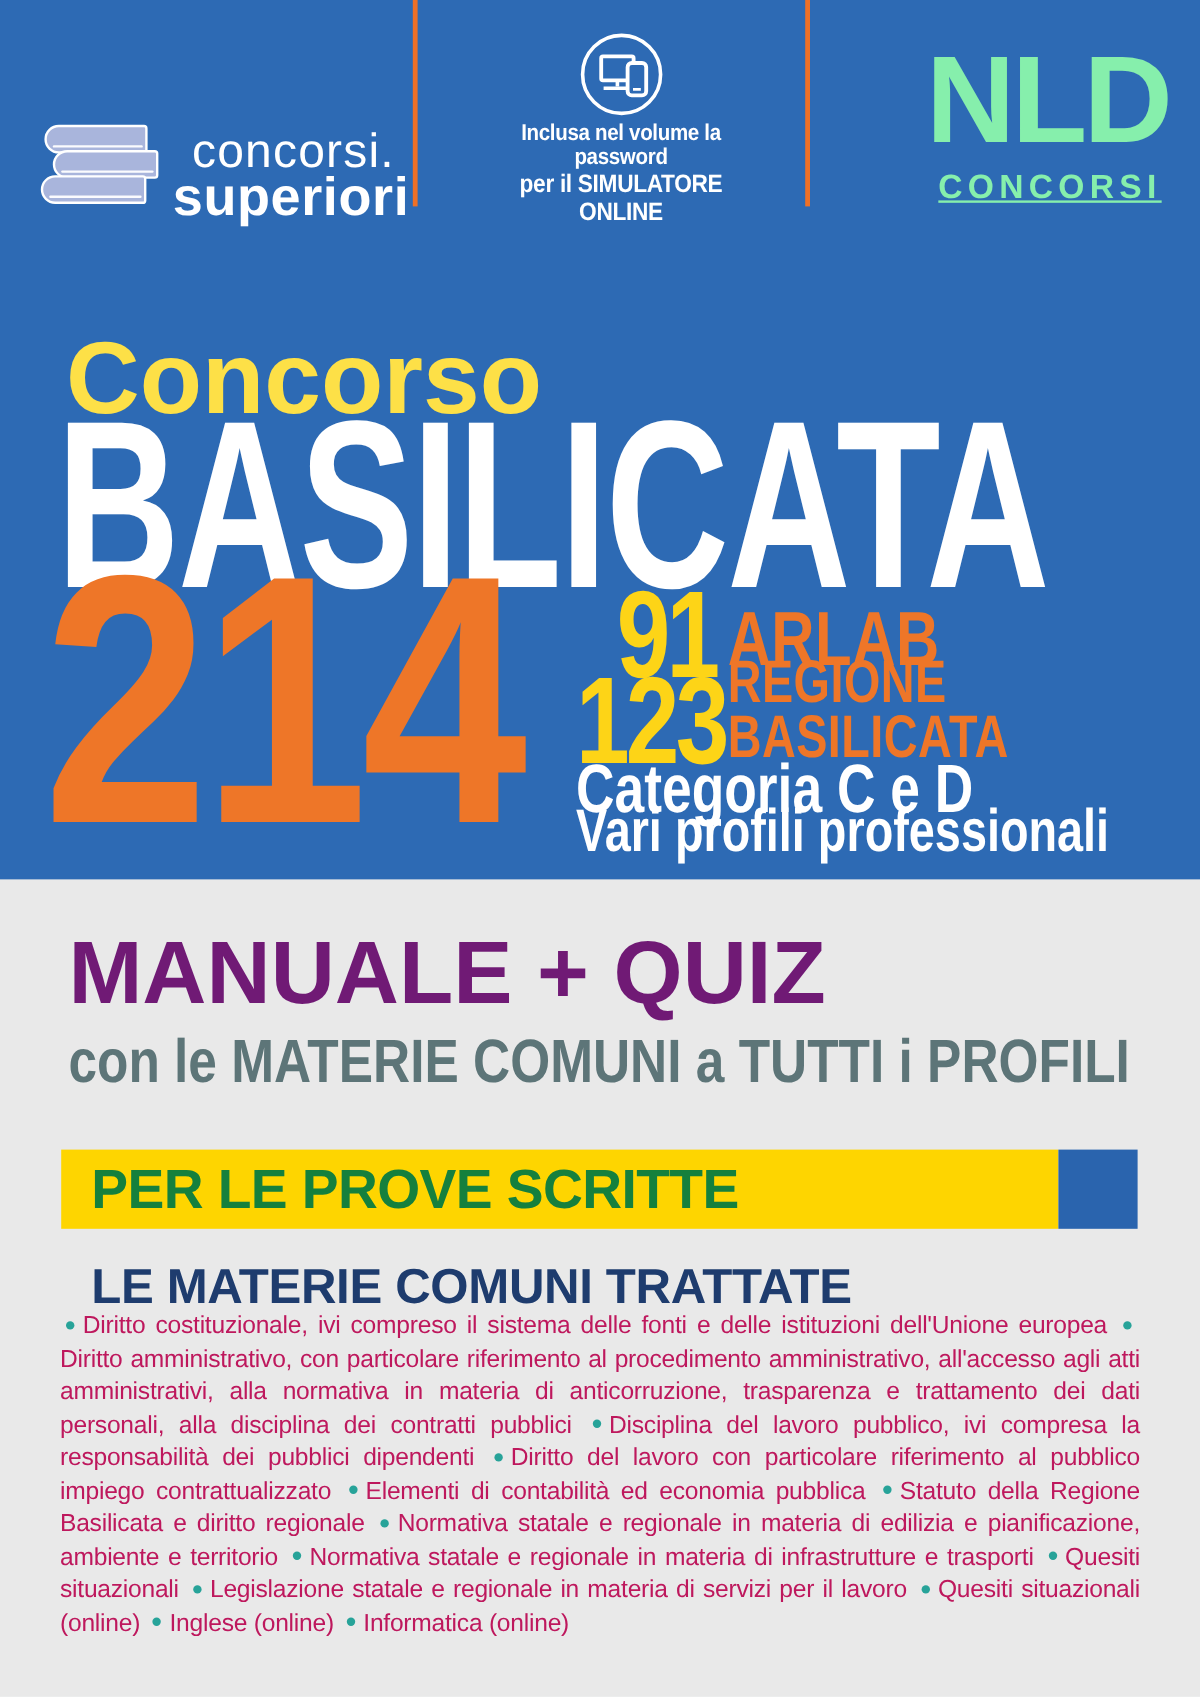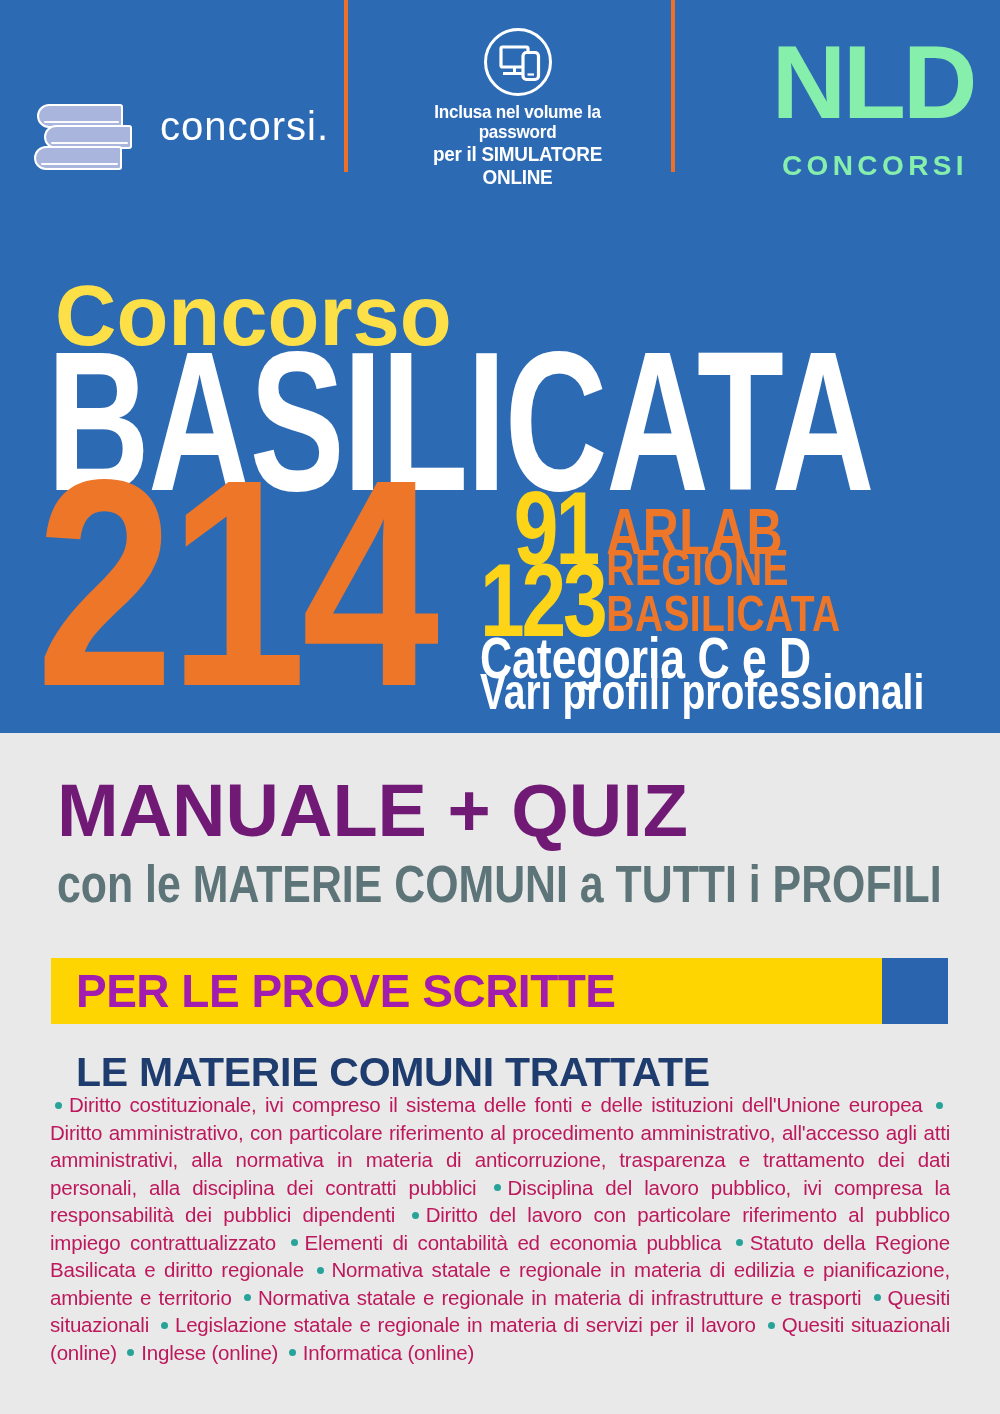--- a/index.html
+++ b/index.html
@@ -31,21 +31,21 @@
   
   .badge{position:absolute;left:385px;top:26px;width:265px;text-align:center;color:#fff;}
   .badge svg{display:block;margin:0 auto;}
   .badge-text{transform:scaleX(0.9);transform-origin:center top;margin-top:4px;}
   .badge-line1{font-size:19px;font-weight:700;line-height:1.05;letter-spacing:-0.3px;}
   .badge-line2{font-size:21px;font-weight:700;line-height:1.1;letter-spacing:-0.3px;}
 
   
   .nld{position:absolute;left:767px;top:34px;width:212px;text-align:center;color:#86efac;}
   .nld-name{font-size:103px;font-weight:700;line-height:0.95;letter-spacing:-3px;}
-  .nld-sub{font-size:28px;font-weight:700;letter-spacing:4.4px;margin-top:18px;margin-left:4px;}
+  .nld-sub{font-size:28px;font-weight:700;letter-spacing:4.4px;margin-top:8px;margin-left:4px;text-decoration:underline;}
 
   
   .kicker{position:absolute;left:55px;top:273px;font-size:85px;font-weight:700;
           color:#fde047;line-height:1;}
   .main-title{position:absolute;left:47px;top:322px;font-size:199px;font-weight:700;
           color:#ffffff;line-height:1;transform:scaleX(0.715);transform-origin:left top;
           letter-spacing:-2px;white-space:nowrap;}
   .big-number{position:absolute;left:36px;top:436px;font-size:295px;font-weight:700;
           color:#ee7628;line-height:1;letter-spacing:-6px;transform:scaleX(0.84);
           transform-origin:left top;}
@@ -67,21 +67,21 @@
           font-size:50px;line-height:1;white-space:nowrap;}
 
   
   .gray-section{position:absolute;left:0;top:733px;width:1000px;height:681px;background:#e9e9e9;}
   .headline{position:absolute;left:57px;top:41px;font-size:74px;font-weight:700;
           color:#701a75;line-height:1;}
   .subheadline{position:absolute;left:57px;top:126px;font-size:51px;font-weight:700;
           color:#5d7578;line-height:1;transform:scaleX(0.84);transform-origin:left top;
           white-space:nowrap;}
   .band{position:absolute;left:51px;top:225px;width:831px;height:66px;background:#fed500;}
-  .band-label{font-size:46px;font-weight:700;color:#a21caf;line-height:66px;
+  .band-label{font-size:46px;font-weight:700;color:#15803d;line-height:66px;
           padding-left:25px;letter-spacing:-0.5px;}
   .band-square{position:absolute;left:882px;top:225px;width:66px;height:66px;background:#2a64ae;}
   .topics-heading{position:absolute;left:76px;top:316px;font-size:41px;font-weight:700;
           color:#1e3c6e;letter-spacing:-0.3px;}
   .topics{position:absolute;left:50px;top:358px;width:900px;text-align:justify;
           font-size:20.5px;line-height:27.5px;color:#be185d;letter-spacing:-0.2px;}
   .topic-dot{display:inline-block;width:7px;height:7px;border-radius:50%;
           background:#27a399;margin:0 7px 3px 5px;vertical-align:middle;}
 </style>
 </head>
@@ -95,20 +95,21 @@
     <div class="divider right"></div>
 
     <div class="pub-logo">
       <div class="books">
         <div class="book b1"></div>
         <div class="book b2"></div>
         <div class="book b3"></div>
       </div>
       <div class="pub-text">
         <div class="pub-line1">concorsi.</div>
+        <div class="pub-line2">superiori</div>
       </div>
     </div>
 
     <div class="badge">
       <svg width="72" height="72" viewBox="0 0 72 72">
         <circle cx="36" cy="36" r="32.5" fill="none" stroke="#ffffff" stroke-width="3"></circle>
         <rect x="19" y="21" width="27" height="20" rx="1.5" fill="none" stroke="#ffffff" stroke-width="3.2"></rect>
         <line x1="32.5" y1="41" x2="32.5" y2="46" stroke="#ffffff" stroke-width="3"></line>
         <line x1="21" y1="47.5" x2="42" y2="47.5" stroke="#ffffff" stroke-width="3"></line>
         <rect x="41" y="26.5" width="15.5" height="27" rx="3.5" fill="#2d6ab4" stroke="#ffffff" stroke-width="3.2"></rect>

